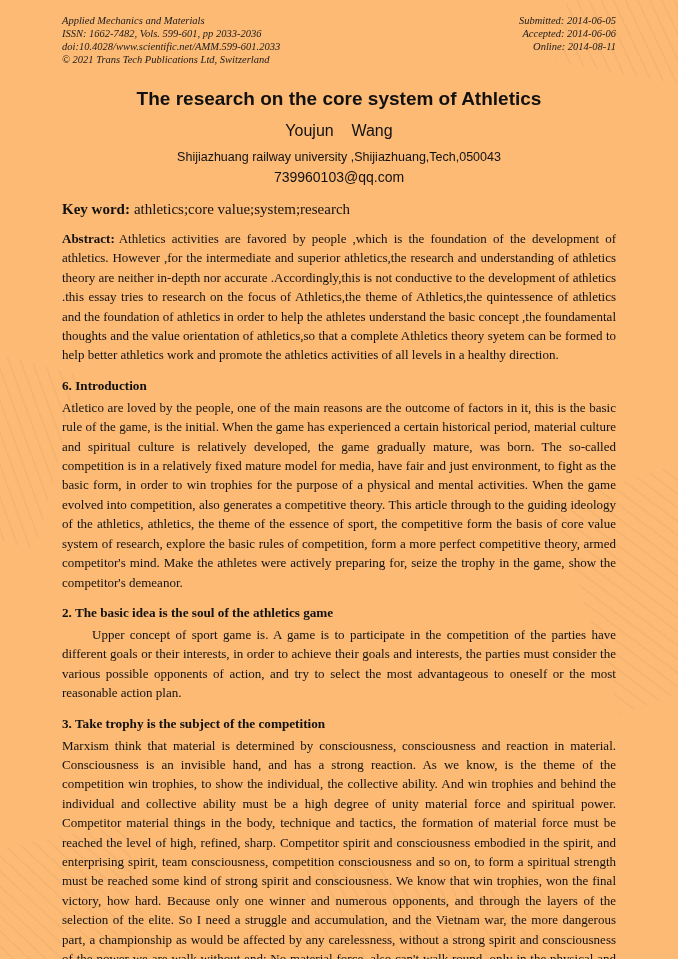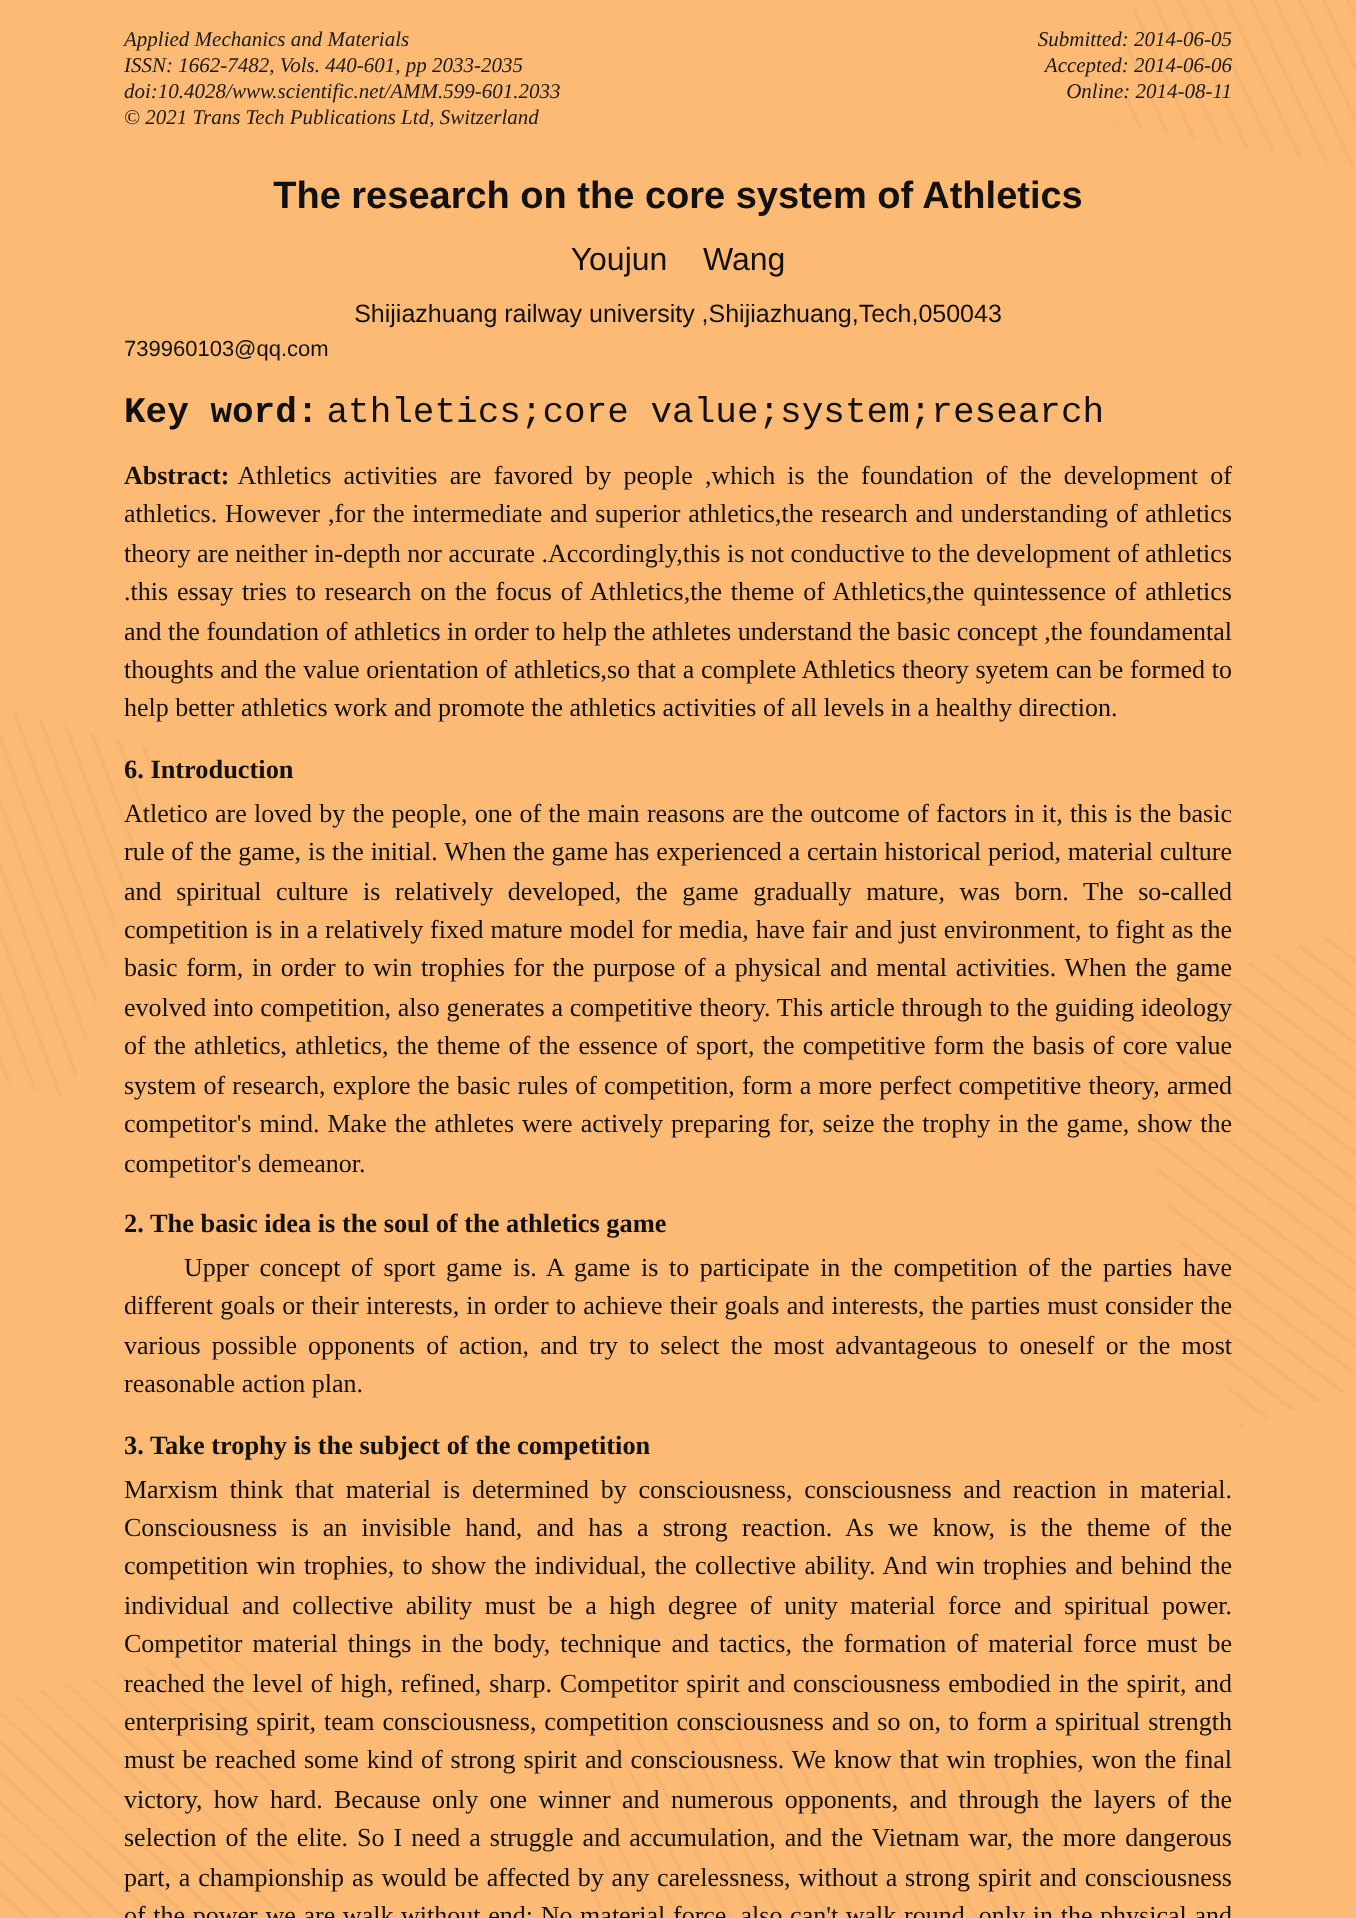--- a/index.html
+++ b/index.html
@@ -57,27 +57,27 @@
     white-space: pre;
   }
   .affiliation {
     font-family: "Liberation Sans", sans-serif;
     font-size: 12.5px;
     text-align: center;
     margin-top: 10px;
   }
   .email {
     font-family: "Liberation Sans", sans-serif;
-    font-size: 11px;
-    text-align: left;
+    font-size: 14px;
+    text-align: center;
     margin-top: 5px;
   }
   .keywords {
-    font-family: Liberation Mono, monospace;
-    font-size: 18px;
+    font-family: Liberation Serif, serif;
+    font-size: 15px;
     margin: 16px 0 0 0;
   }
   .keywords .label { font-weight: bold; margin-right: 4px; }
 
   .para {
     font-size: 13px;
     line-height: 19.4px;
     text-align: justify;
     margin: 0 0 10px 0;
   }
@@ -99,21 +99,21 @@
   <div class="wm wm2"></div>
   <div class="wm wm3"></div>
   <div class="wm wm4"></div>
   <div class="wm wm5"></div>
 
   <div class="content">
 
     <div class="journal-header">
       <div class="hleft">
         <div>Applied Mechanics and Materials</div>
-        <div>ISSN: 1662-7482, Vols. 440-601, pp 2033-2035</div>
+        <div>ISSN: 1662-7482, Vols. 599-601, pp 2033-2036</div>
         <div>doi:10.4028/www.scientific.net/AMM.599-601.2033</div>
         <div>© 2021 Trans Tech Publications Ltd, Switzerland</div>
       </div>
       <div class="hright">
         <div>Submitted: 2014-06-05</div>
         <div>Accepted: 2014-06-06</div>
         <div>Online: 2014-08-11</div>
       </div>
     </div>
 

